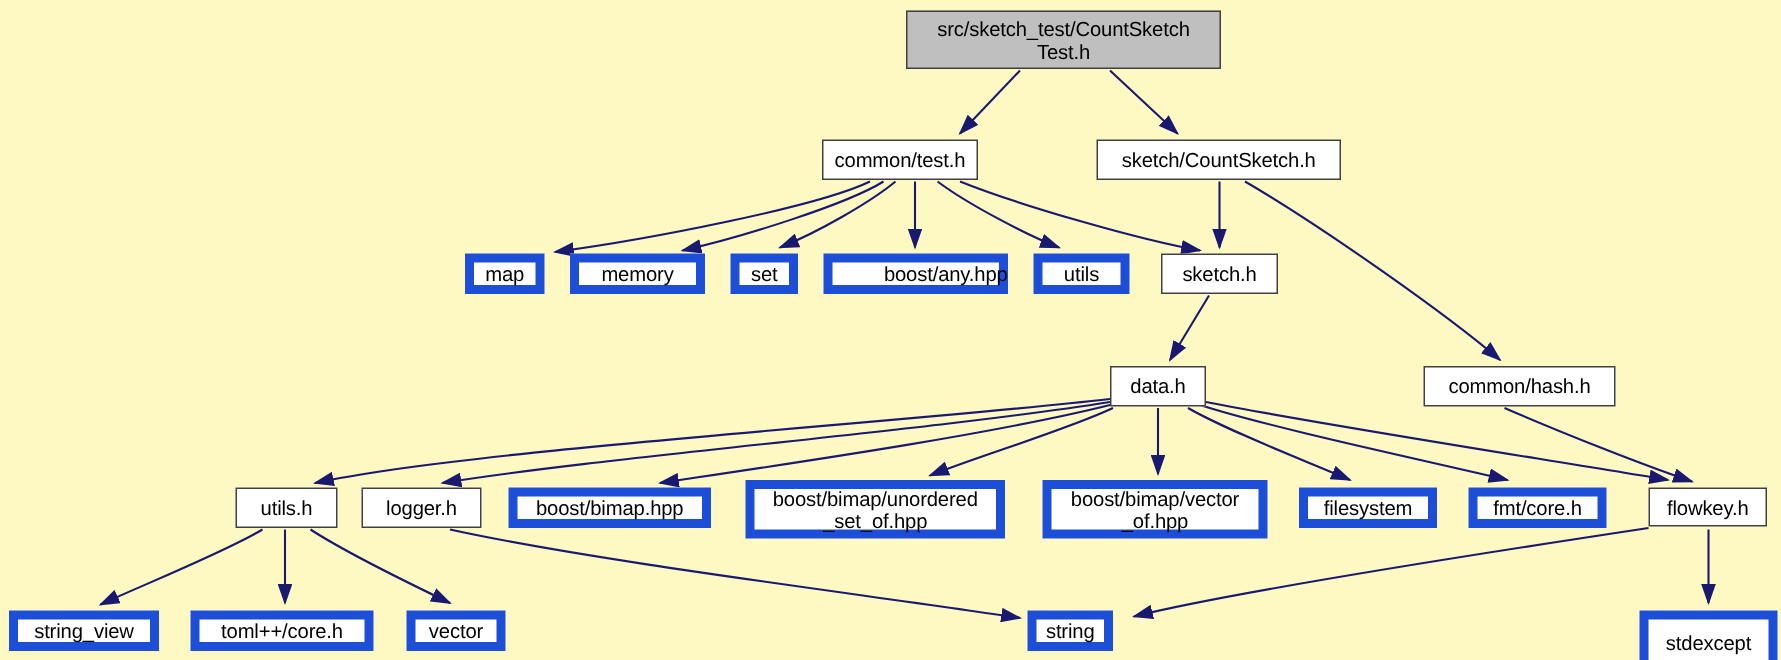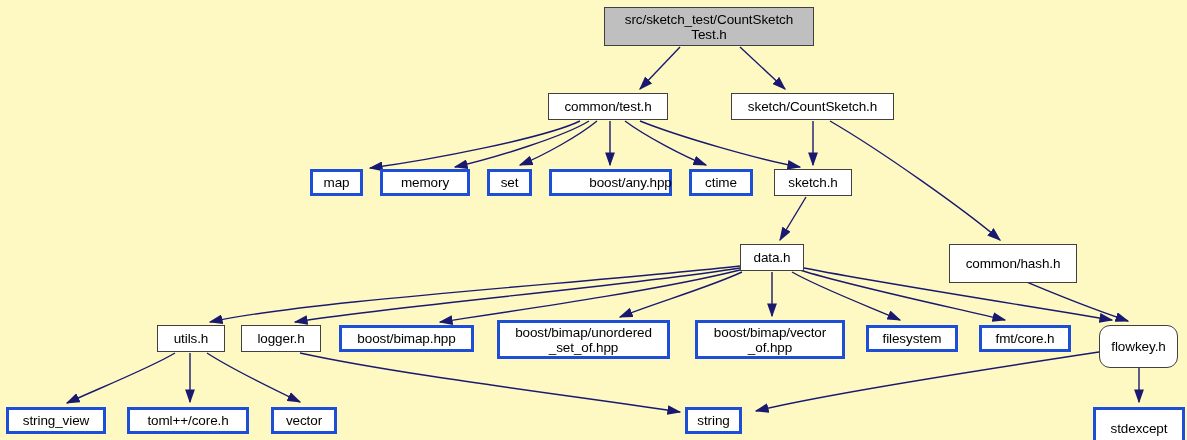--- a/index.html
+++ b/index.html
@@ -27,21 +27,21 @@
     position: absolute;
     box-sizing: border-box;
     display: flex;
     align-items: center;
     justify-content: center;
     text-align: center;
     font-size: 13.5px;
     line-height: 15px;
     color: #000000;
     background: #ffffff;
-    border: 3px solid #1d4ed8;
+    border: 6px solid #1d4ed8;
     white-space: pre-line;
     z-index: 2;
     letter-spacing: -0.1px;
   }
   .node.strong {
     border: 1.6px solid #404040;
   }
   .node.root {
     background: #bfbfbf;
     border: 1.6px solid #404040;
@@ -82,39 +82,39 @@
         <path d="M 190,353 L 190,402" fill="none" stroke="#191970" stroke-width="1.4" marker-end="url(#arrowhead)"></path>
         <path d="M 207,353 C 230,368 275,390 300,402" fill="none" stroke="#191970" stroke-width="1.4" marker-end="url(#arrowhead)"></path>
         <path d="M 300,353 C 400,375 590,398 680,412" fill="none" stroke="#191970" stroke-width="1.4" marker-end="url(#arrowhead)"></path>
         <path d="M 1099,352 C 980,370 820,395 756,411" fill="none" stroke="#191970" stroke-width="1.4" marker-end="url(#arrowhead)"></path>
         <path d="M 1139,353 L 1139,402" fill="none" stroke="#191970" stroke-width="1.4" marker-end="url(#arrowhead)"></path>
       </g>
   </svg>
   <div id="node-layer">
       <div class="node root" style="left: 604px; top: 7px; width: 210px; height: 39px;">src/sketch_test/CountSketch
 Test.h</div>
-      <div class="node strong" style="left: 548px; top: 93px; width: 120px; height: 27px;">common/test.h</div>
+      <div class="node strong" style="left: 548px; top: 93px; width: 104px; height: 27px;">common/test.h</div>
       <div class="node strong" style="left: 731px; top: 93px; width: 163px; height: 27px;">sketch/CountSketch.h</div>
       <div class="node" style="left: 310px; top: 169px; width: 53px; height: 27px;">map</div>
       <div class="node" style="left: 380px; top: 169px; width: 90px; height: 27px;">memory</div>
       <div class="node" style="left: 487px; top: 169px; width: 45px; height: 27px;">set</div>
       <div class="node" style="left: 549px; top: 169px; width: 123px; height: 27px; padding-left: 40px;">boost/any.hpp</div>
-      <div class="node" style="left: 689px; top: 169px; width: 64px; height: 27px;">ctime</div>
+      <div class="node" style="left: 689px; top: 169px; width: 64px; height: 27px;">utils</div>
       <div class="node strong" style="left: 774px; top: 169px; width: 78px; height: 27px;">sketch.h</div>
       <div class="node strong" style="left: 740px; top: 244px; width: 64px; height: 27px;">data.h</div>
-      <div class="node strong" style="left: 949px; top: 244px; width: 128px; height: 39px; text-align: right;">common/hash.h</div>
+      <div class="node strong" style="left: 949px; top: 244px; width: 128px; height: 27px; text-align: right;">common/hash.h</div>
       <div class="node strong" style="left: 157px; top: 325px; width: 68px; height: 27px;">utils.h</div>
       <div class="node strong" style="left: 241px; top: 325px; width: 80px; height: 27px;">logger.h</div>
       <div class="node" style="left: 339px; top: 325px; width: 135px; height: 27px;">boost/bimap.hpp</div>
       <div class="node" style="left: 497px; top: 320px; width: 173px; height: 39px;">boost/bimap/unordered
 _set_of.hpp</div>
       <div class="node" style="left: 695px; top: 320px; width: 150px; height: 39px;">boost/bimap/vector
 _of.hpp</div>
       <div class="node" style="left: 866px; top: 325px; width: 92px; height: 27px;">filesystem</div>
       <div class="node" style="left: 979px; top: 325px; width: 92px; height: 27px; text-align: center;">fmt/core.h</div>
-      <div class="node strong" style="left: 1099px; top: 325px; width: 79px; height: 43px; border-radius: 11px;">flowkey.h</div>
+      <div class="node strong" style="left: 1099px; top: 325px; width: 79px; height: 26px;">flowkey.h</div>
       <div class="node" style="left: 6px; top: 407px; width: 100px; height: 27px; text-align: right;">string_view</div>
       <div class="node" style="left: 127px; top: 407px; width: 122px; height: 27px;">toml++/core.h</div>
       <div class="node" style="left: 271px; top: 407px; width: 66px; height: 27px;">vector</div>
       <div class="node" style="left: 685px; top: 407px; width: 57px; height: 27px;">string</div>
       <div class="node" style="left: 1093px; top: 407px; width: 92px; height: 43px;">stdexcept</div>
     </div>
 </div>
 
 </body></html>

